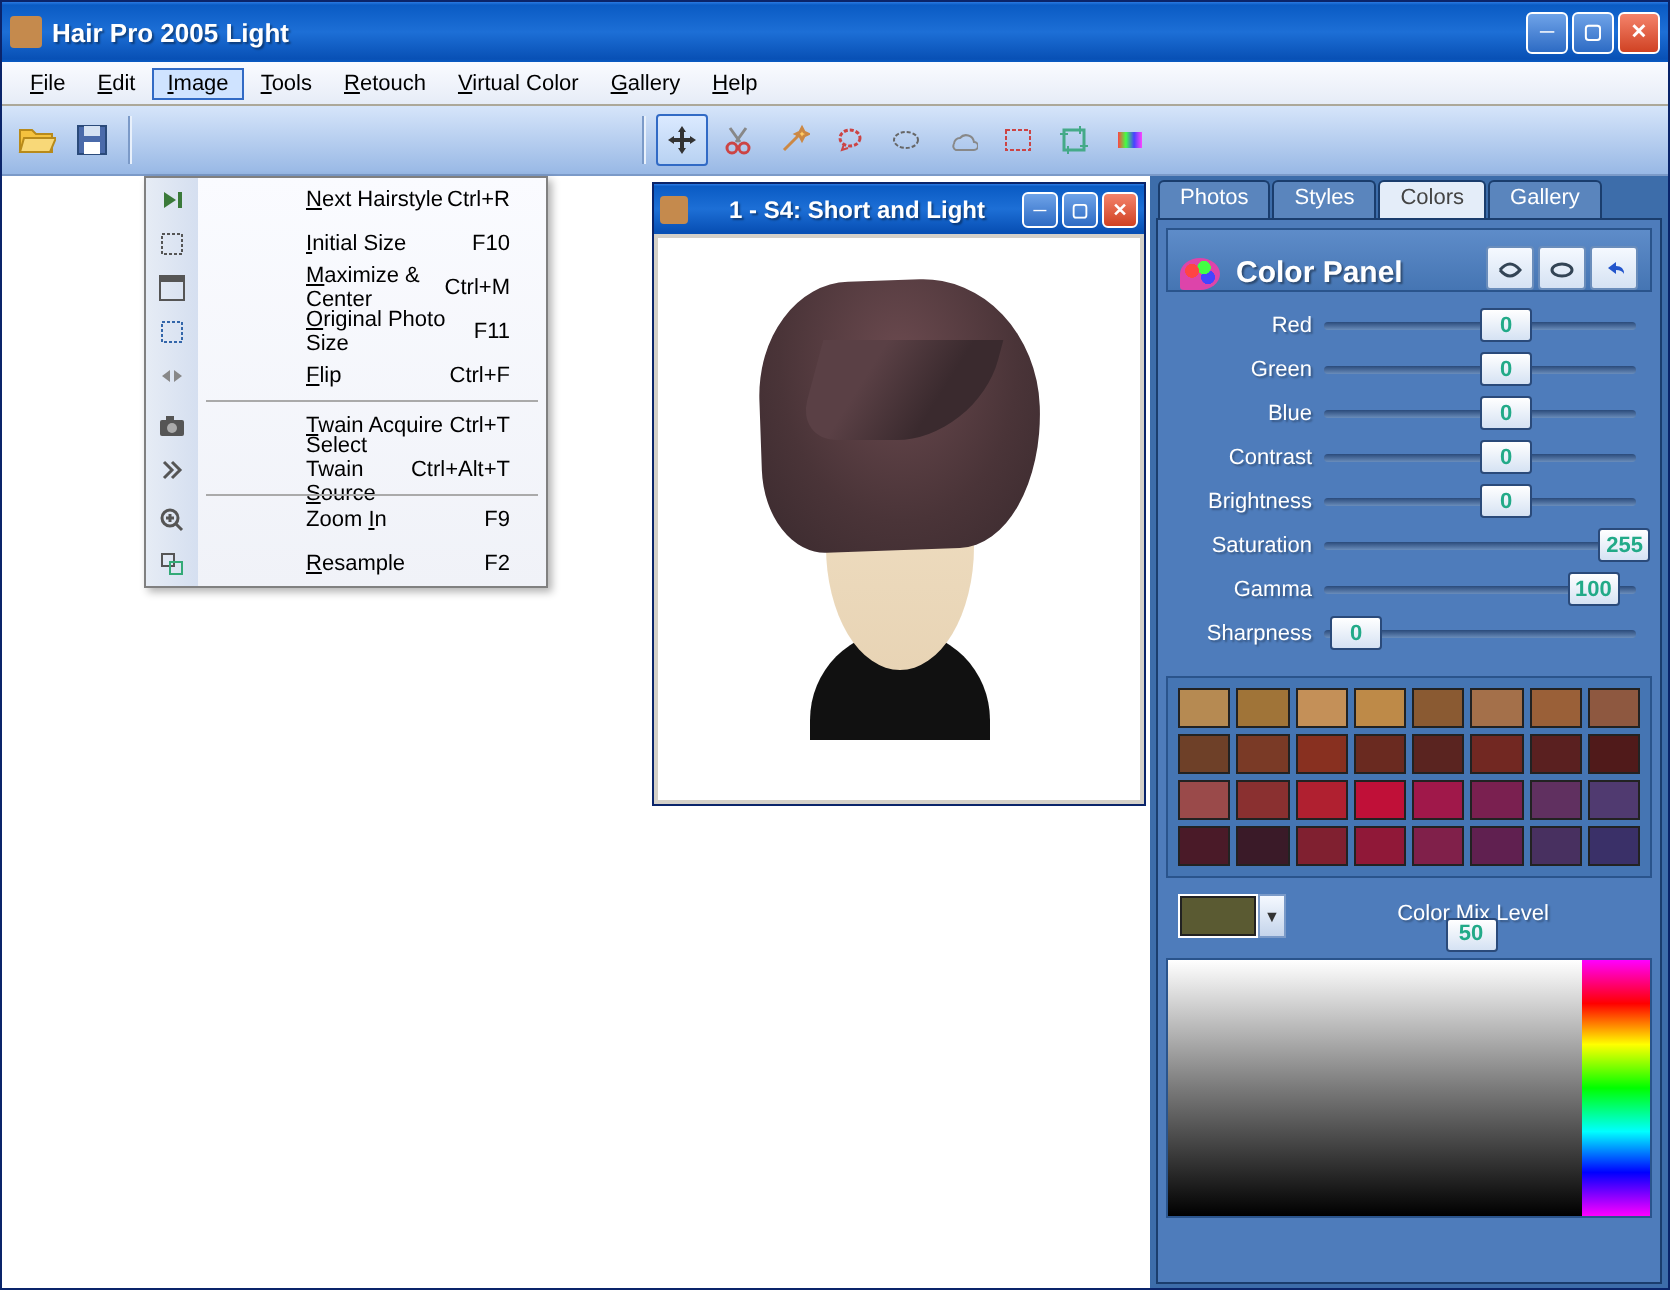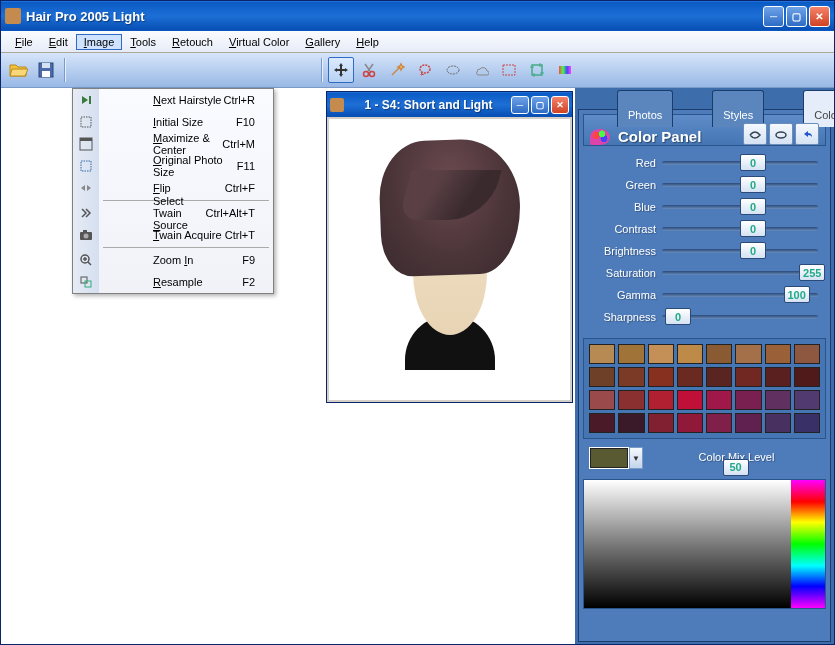--- a/index.html
+++ b/index.html
@@ -36,21 +36,21 @@
 .subwin .sbtn{width:18px;height:18px;border:1px solid #fff;border-radius:3px;background:linear-gradient(to bottom,#6fa3e8,#2d6bc4);color:#fff;display:flex;align-items:center;justify-content:center;font-size:9px;font-weight:bold;margin-left:2px;}
 .subwin .sbtn.close{background:linear-gradient(to bottom,#f4836b,#d04223);}
 .subwin .canvas{height:285px;background:#fff;border:2px solid #d4d0c8;display:flex;align-items:center;justify-content:center;position:relative;overflow:hidden;}
 .face{width:150px;height:220px;position:relative;}
 .neck{position:absolute;bottom:0;left:30px;width:90px;height:55px;background:#111;border-radius:45px 45px 0 0;}
 .skin{position:absolute;bottom:35px;left:38px;width:74px;height:115px;background:linear-gradient(to bottom,#f0dfc3,#e8d4b5);border-radius:38px 38px 48px 48px/45px 45px 80px 80px;}
 .hair{position:absolute;top:-10px;left:5px;width:140px;height:135px;background:radial-gradient(ellipse at 50% 30%,#6b4a4f 0%,#4a3438 60%,#3a2a2e 100%);border-radius:60px 75px 55px 40px/75px 85px 90px 55px;transform:rotate(-2deg);}
 .bangs{position:absolute;top:20px;left:30px;width:90px;height:50px;background:linear-gradient(110deg,#5a4045 30%,#3a2a2e 70%);border-radius:0 0 40px 20px;transform:skewX(-15deg);}
 .sidepanel{position:absolute;right:0;top:0;width:259px;height:557px;background:#3d6daa;padding-top:2px;}
 .tabs{display:flex;height:19px;padding-left:4px;gap:1px;}
-.tab{padding:18px 10px;background:#5a85bd;color:#fff;border:1px solid #1a3d6d;border-bottom:none;border-radius:3px 3px 0 0;font-size:11px;margin-left:38px;}
+.tab{padding:2px 10px;background:#5a85bd;color:#fff;border:1px solid #1a3d6d;border-bottom:none;border-radius:3px 3px 0 0;font-size:11px;}
 .tab.active{background:#e4edf9;color:#444;}
 .panel-body{background:#4e7cbb;border:1px solid #1a3d6d;margin:0 3px;height:533px;padding:4px;}
 .panel-header{height:32px;background:linear-gradient(to bottom,#5e8cc9,#4575b3);border:1px solid #2a548c;display:flex;align-items:flex-end;padding:0 6px;}
 .panel-header .palette-icon{width:20px;height:16px;background:radial-gradient(circle at 30% 40%,#f44 20%,transparent 21%),radial-gradient(circle at 60% 30%,#4f4 20%,transparent 21%),radial-gradient(circle at 70% 60%,#44f 20%,transparent 21%),#d4a;border-radius:50% 50% 50% 10%;}
 .panel-header .ptitle{color:#fff;font-size:15px;font-weight:bold;text-shadow:1px 1px 1px rgba(0,0,0,0.4);margin-left:8px;flex:1;}
 .panel-header .hbtn{width:24px;height:22px;background:linear-gradient(to bottom,#f5f9ff,#d5e2f3);border:1px solid #6a8dbb;display:flex;align-items:center;justify-content:center;margin-left:2px;border-radius:2px;}
 .sliders{padding:6px 4px 10px 4px;}
 .srow{display:flex;align-items:center;height:22px;color:#fff;}
 .slabel{width:75px;text-align:right;padding-right:6px;text-shadow:1px 1px 1px rgba(0,0,0,0.3);}
 .strack{flex:1;height:4px;background:linear-gradient(to bottom,#2a4a7a,#6a8dbb);position:relative;margin-right:4px;border-radius:2px;}
@@ -228,39 +228,39 @@
             <span class="dd-shortcut">Ctrl+F</span>
           </div>
         </div>
         <div class="dd-sep">
           <div class="dd-icon-col"></div>
           <div class="line"></div>
         </div>
         <div class="dd-row">
           <div class="dd-icon-col">
             <svg width="14" height="14">
-              <path d="M3 3l4 4-4 4M7 3l4 4-4 4" fill="none" stroke="#555" stroke-width="1.5"></path>
-            </svg>
-          </div>
-          <div class="dd-label">
-            <span>Select Twain <span class="u">S</span>ource</span>
-            <span class="dd-shortcut">Ctrl+Alt+T</span>
-          </div>
-        </div>
-        <div class="dd-row">
-          <div class="dd-icon-col">
-            <svg width="14" height="14">
               <rect x="1" y="4" width="12" height="8" rx="1" fill="#555"></rect>
               <circle cx="7" cy="8" r="2.5" fill="#aaa"></circle>
               <rect x="4" y="2" width="4" height="2" fill="#555"></rect>
             </svg>
           </div>
           <div class="dd-label">
             <span><span class="u">T</span>wain Acquire</span>
             <span class="dd-shortcut">Ctrl+T</span>
+          </div>
+        </div>
+        <div class="dd-row">
+          <div class="dd-icon-col">
+            <svg width="14" height="14">
+              <path d="M3 3l4 4-4 4M7 3l4 4-4 4" fill="none" stroke="#555" stroke-width="1.5"></path>
+            </svg>
+          </div>
+          <div class="dd-label">
+            <span>Select Twain <span class="u">S</span>ource</span>
+            <span class="dd-shortcut">Ctrl+Alt+T</span>
           </div>
         </div>
         <div class="dd-sep">
           <div class="dd-icon-col"></div>
           <div class="line"></div>
         </div>
         <div class="dd-row">
           <div class="dd-icon-col">
             <svg width="14" height="14">
               <circle cx="6" cy="6" r="4" fill="none" stroke="#555" stroke-width="1.5"></circle>

